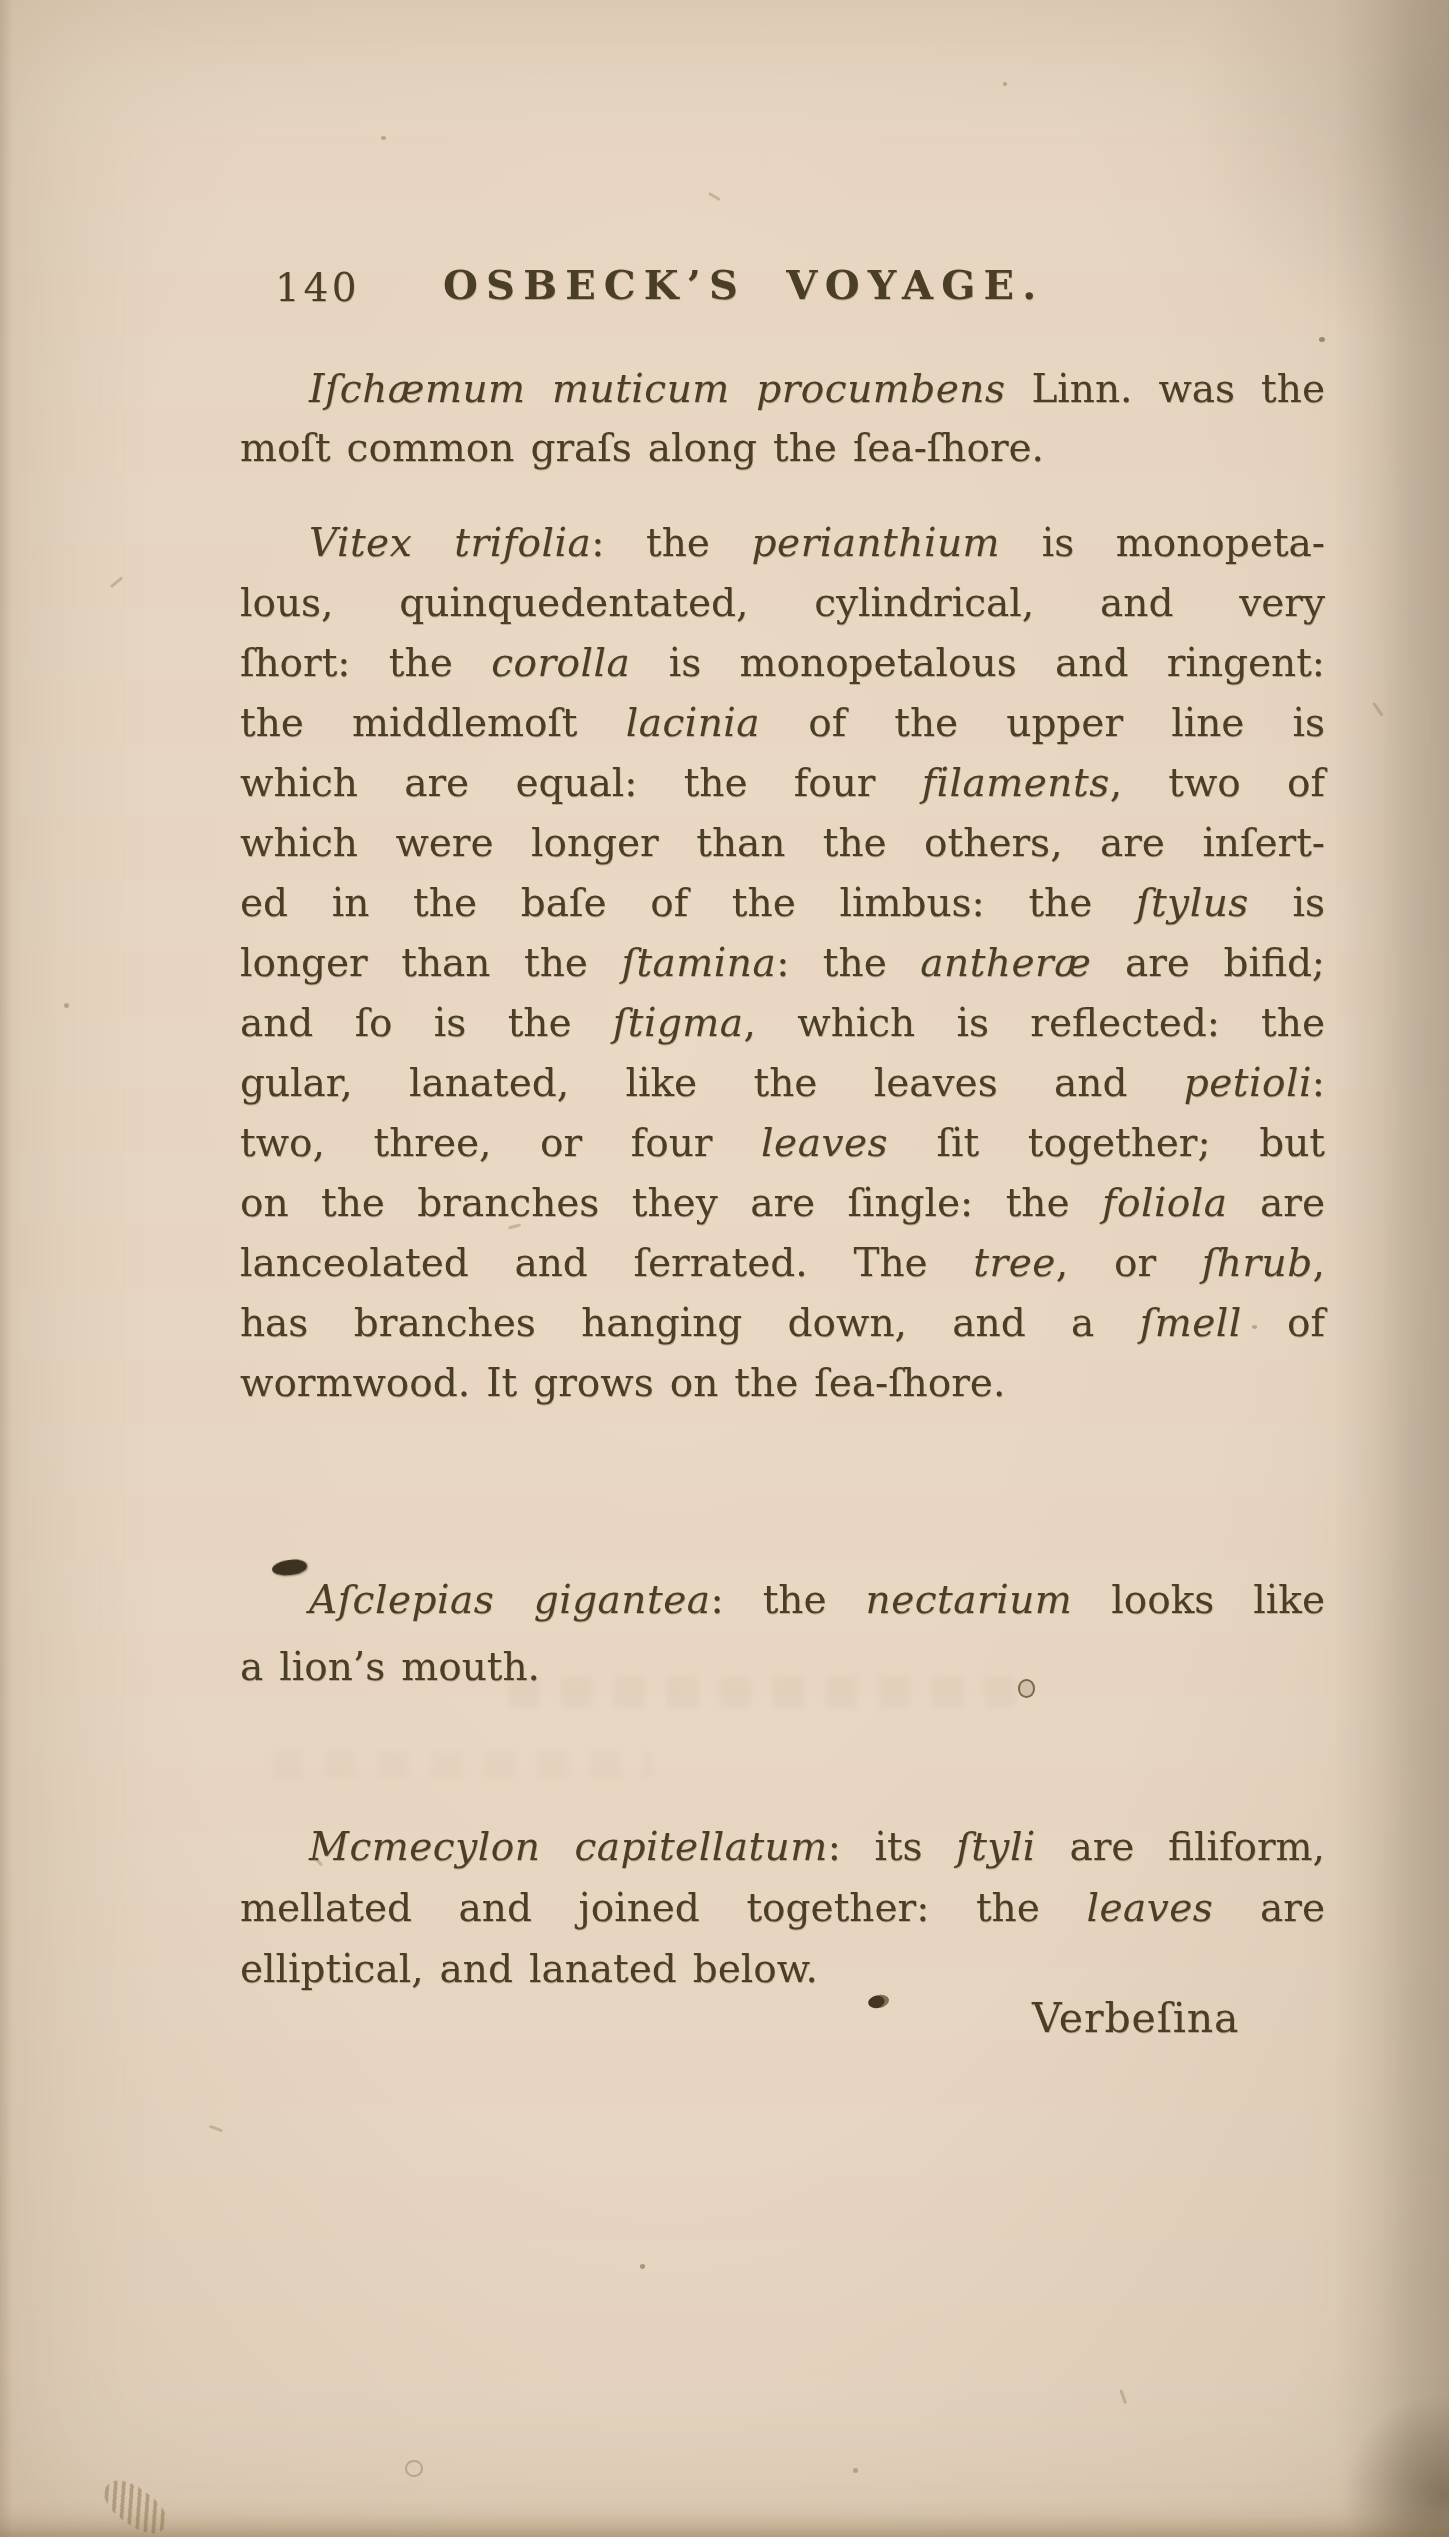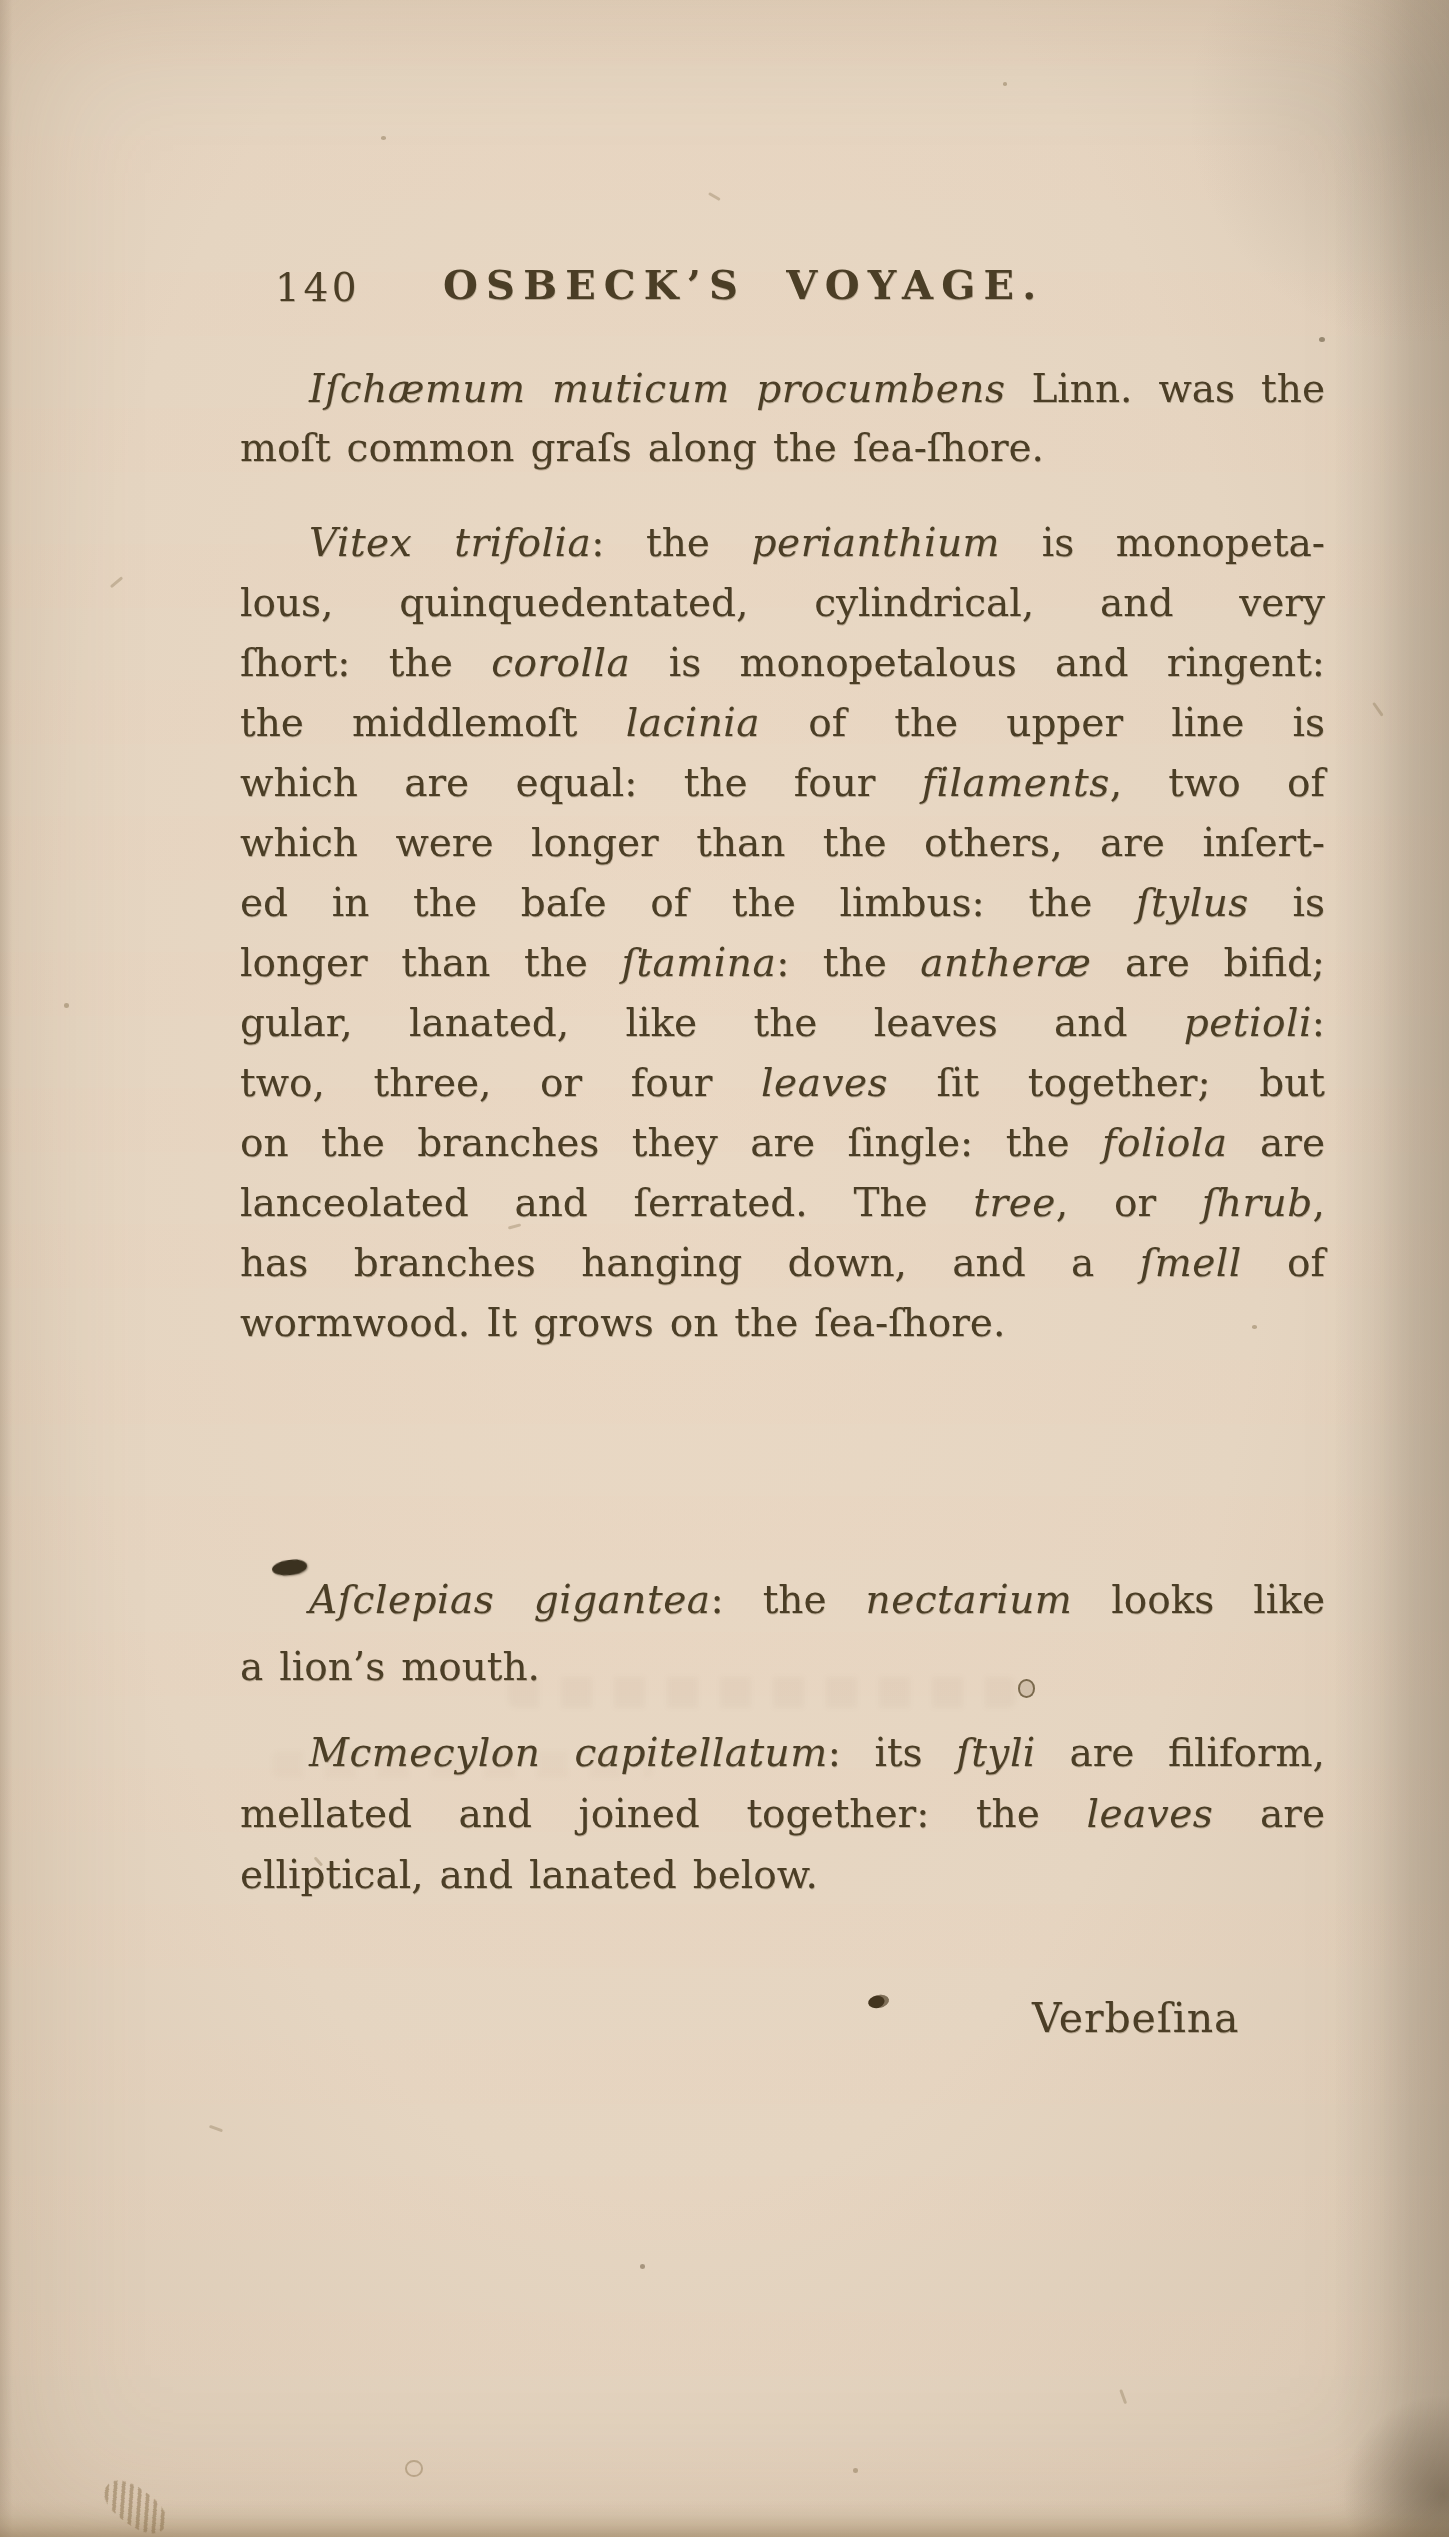--- a/index.html
+++ b/index.html
@@ -27,21 +27,21 @@
 
   
   .para{ position:absolute; left:240px; width:1085px; font-size:39px; word-spacing:3.6px;}
   .para i{ font-style:italic; letter-spacing:0.5px;}
   .line{ text-align:justify; text-align-last:justify; -moz-text-align-last:justify; white-space:normal;}
   .line.short{ text-align-last:left;}
   .line.indent{ text-indent:69px;}
   .p0{ top:359px; line-height:59px;}
   .p1{ top:513px; line-height:60px;}
   .p2{ top:1566px; line-height:67px;}
-  .p3{ top:1722px; line-height:61px;}
+  .p3{ top:1816px; line-height:61px;}
 
   .catchword{ position:absolute; left:1032px; top:1994px; font-size:41px; letter-spacing:0.9px;}
 
   
   .mark{ position:absolute; }
   .ink-blob{ left:272px; top:1560px; width:35px; height:15.4px; background:#3b3220; border-radius:60% 50% 50% 60%/60% 60% 60% 60%; transform:rotate(-7deg); box-shadow:0.9px 0.9px 1.8px rgba(59,50,32,.5); filter:blur(0.4px);}
   .ring-mark{ left:1018px; top:1679px; width:12.7px; height:14.5px; border:2.7px solid rgba(92,76,46,.75); border-radius:50%; background:rgba(92,76,46,.15);}
   .ink-dot{ left:868px; top:1995px; width:21px; height:12.7px; background:#43351f; border-radius:50%; transform:rotate(-12deg); box-shadow:inset -4.5px 0 0 rgba(240,220,195,.35);}
   .hatch-smudge{ left:100px; top:2489px; width:71px; height:36px; border-radius:45%; transform:rotate(36deg); background:repeating-linear-gradient(58deg, rgba(128,102,64,.55) 0 3.6px, rgba(128,102,64,0) 3.6px 8.2px); filter:blur(0.5px); opacity:.8;}
   .faint-ring{ left:405px; top:2460px; width:13.6px; height:12.7px; border:2.7px solid rgba(125,102,62,.38); border-radius:50%;}
@@ -63,20 +63,21 @@
     </div>
   <div class="para p1 txt">
       <div class="line indent"><i>Vitex trifolia</i><span>: the </span><i>perianthium</i><span> is monopeta-</span></div>
       <div class="line"><span>lous, quinquedentated, cylindrical, and very</span></div>
       <div class="line"><span>ſhort: the </span><i>corolla</i><span> is monopetalous and ringent:</span></div>
       <div class="line"><span>the middlemoſt </span><i>lacinia</i><span> of the upper line is</span></div>
       <div class="line"><span>which are equal: the four </span><i>filaments</i><span>, two of</span></div>
       <div class="line"><span>which were longer than the others, are inſert-</span></div>
       <div class="line"><span>ed in the baſe of the limbus: the </span><i>ſtylus</i><span> is</span></div>
       <div class="line"><span>longer than the </span><i>ſtamina</i><span>: the </span><i>antheræ</i><span> are bifid;</span></div>
+      <div class="line"><span>and ſo is the </span><i>ſtigma</i><span>, which is reflected: the</span></div>
       <div class="line"><span>gular, lanated, like the leaves and </span><i>petioli</i><span>:</span></div>
       <div class="line"><span>two, three, or four </span><i>leaves</i><span> ſit together; but</span></div>
       <div class="line"><span>on the branches they are ſingle: the </span><i>foliola</i><span> are</span></div>
       <div class="line"><span>lanceolated and ſerrated. The </span><i>tree</i><span>, or </span><i>ſhrub</i><span>,</span></div>
       <div class="line"><span>has branches hanging down, and a </span><i>ſmell</i><span> of</span></div>
       <div class="line short"><span>wormwood. It grows on the ſea-ſhore.</span></div>
     </div>
   <div class="para p2 txt">
       <div class="line indent"><i>Aſclepias gigantea</i><span>: the </span><i>nectarium</i><span> looks like</span></div>
       <div class="line short"><span>a lion’s mouth.</span></div>

